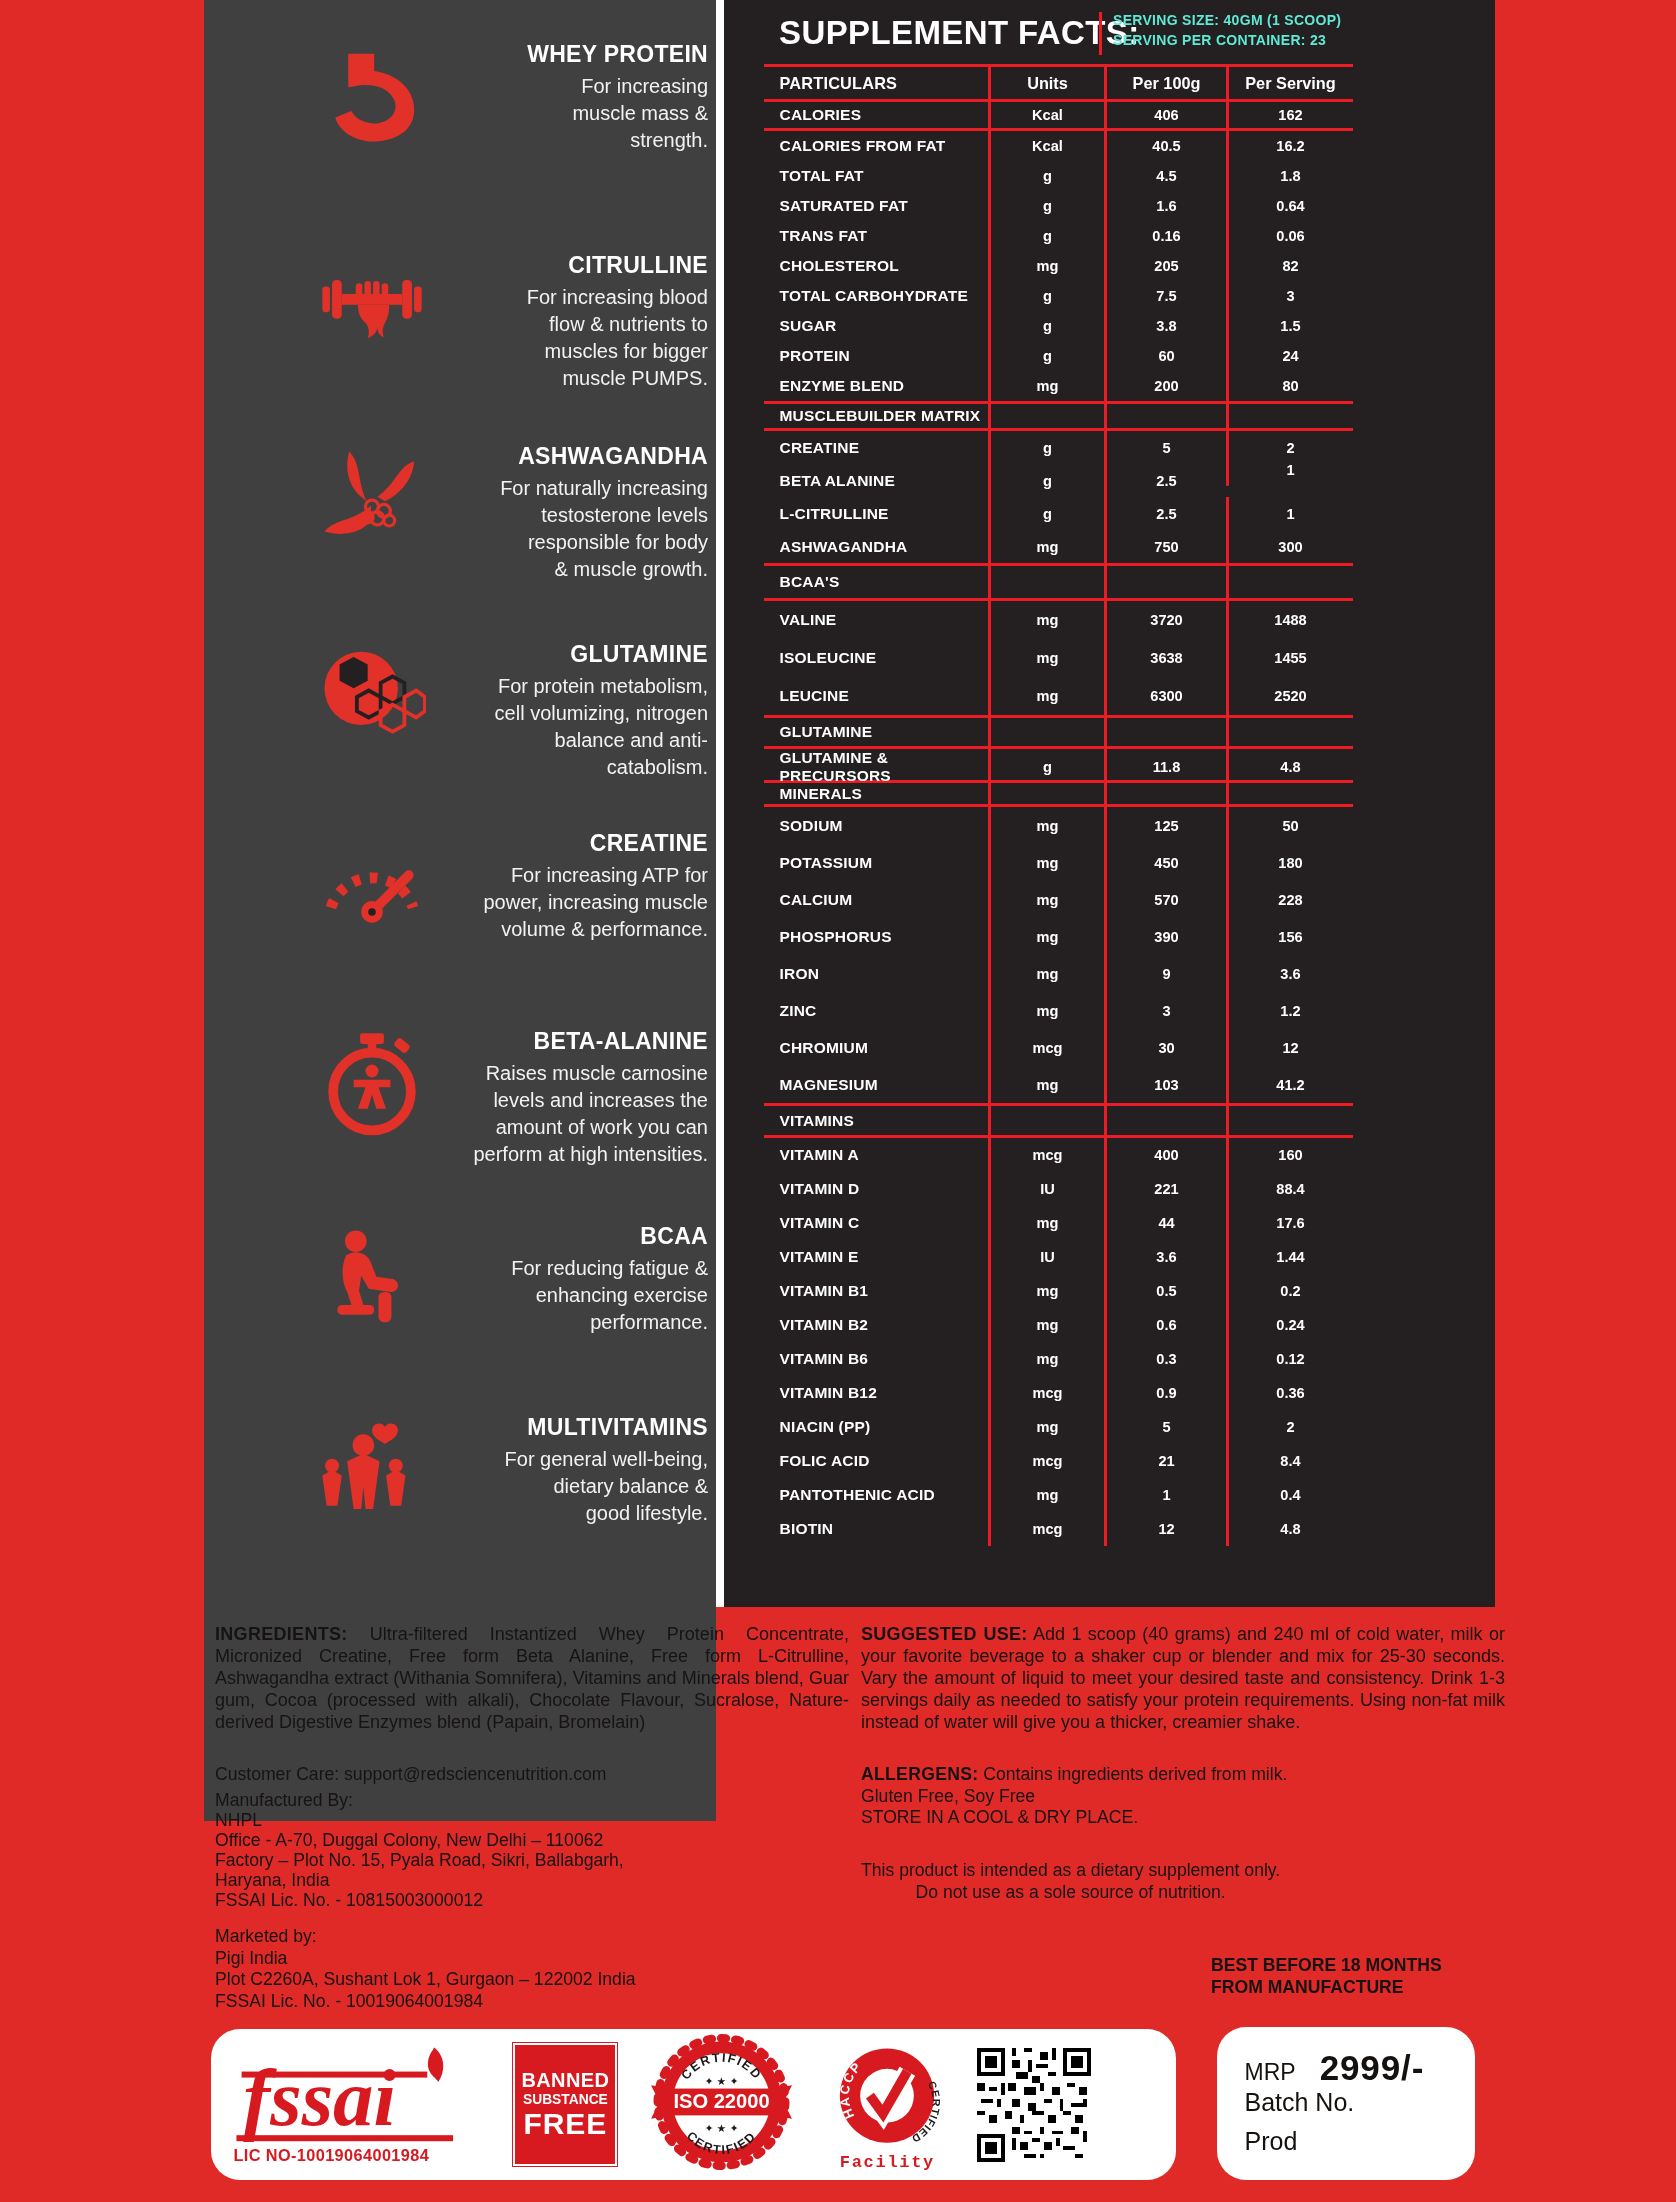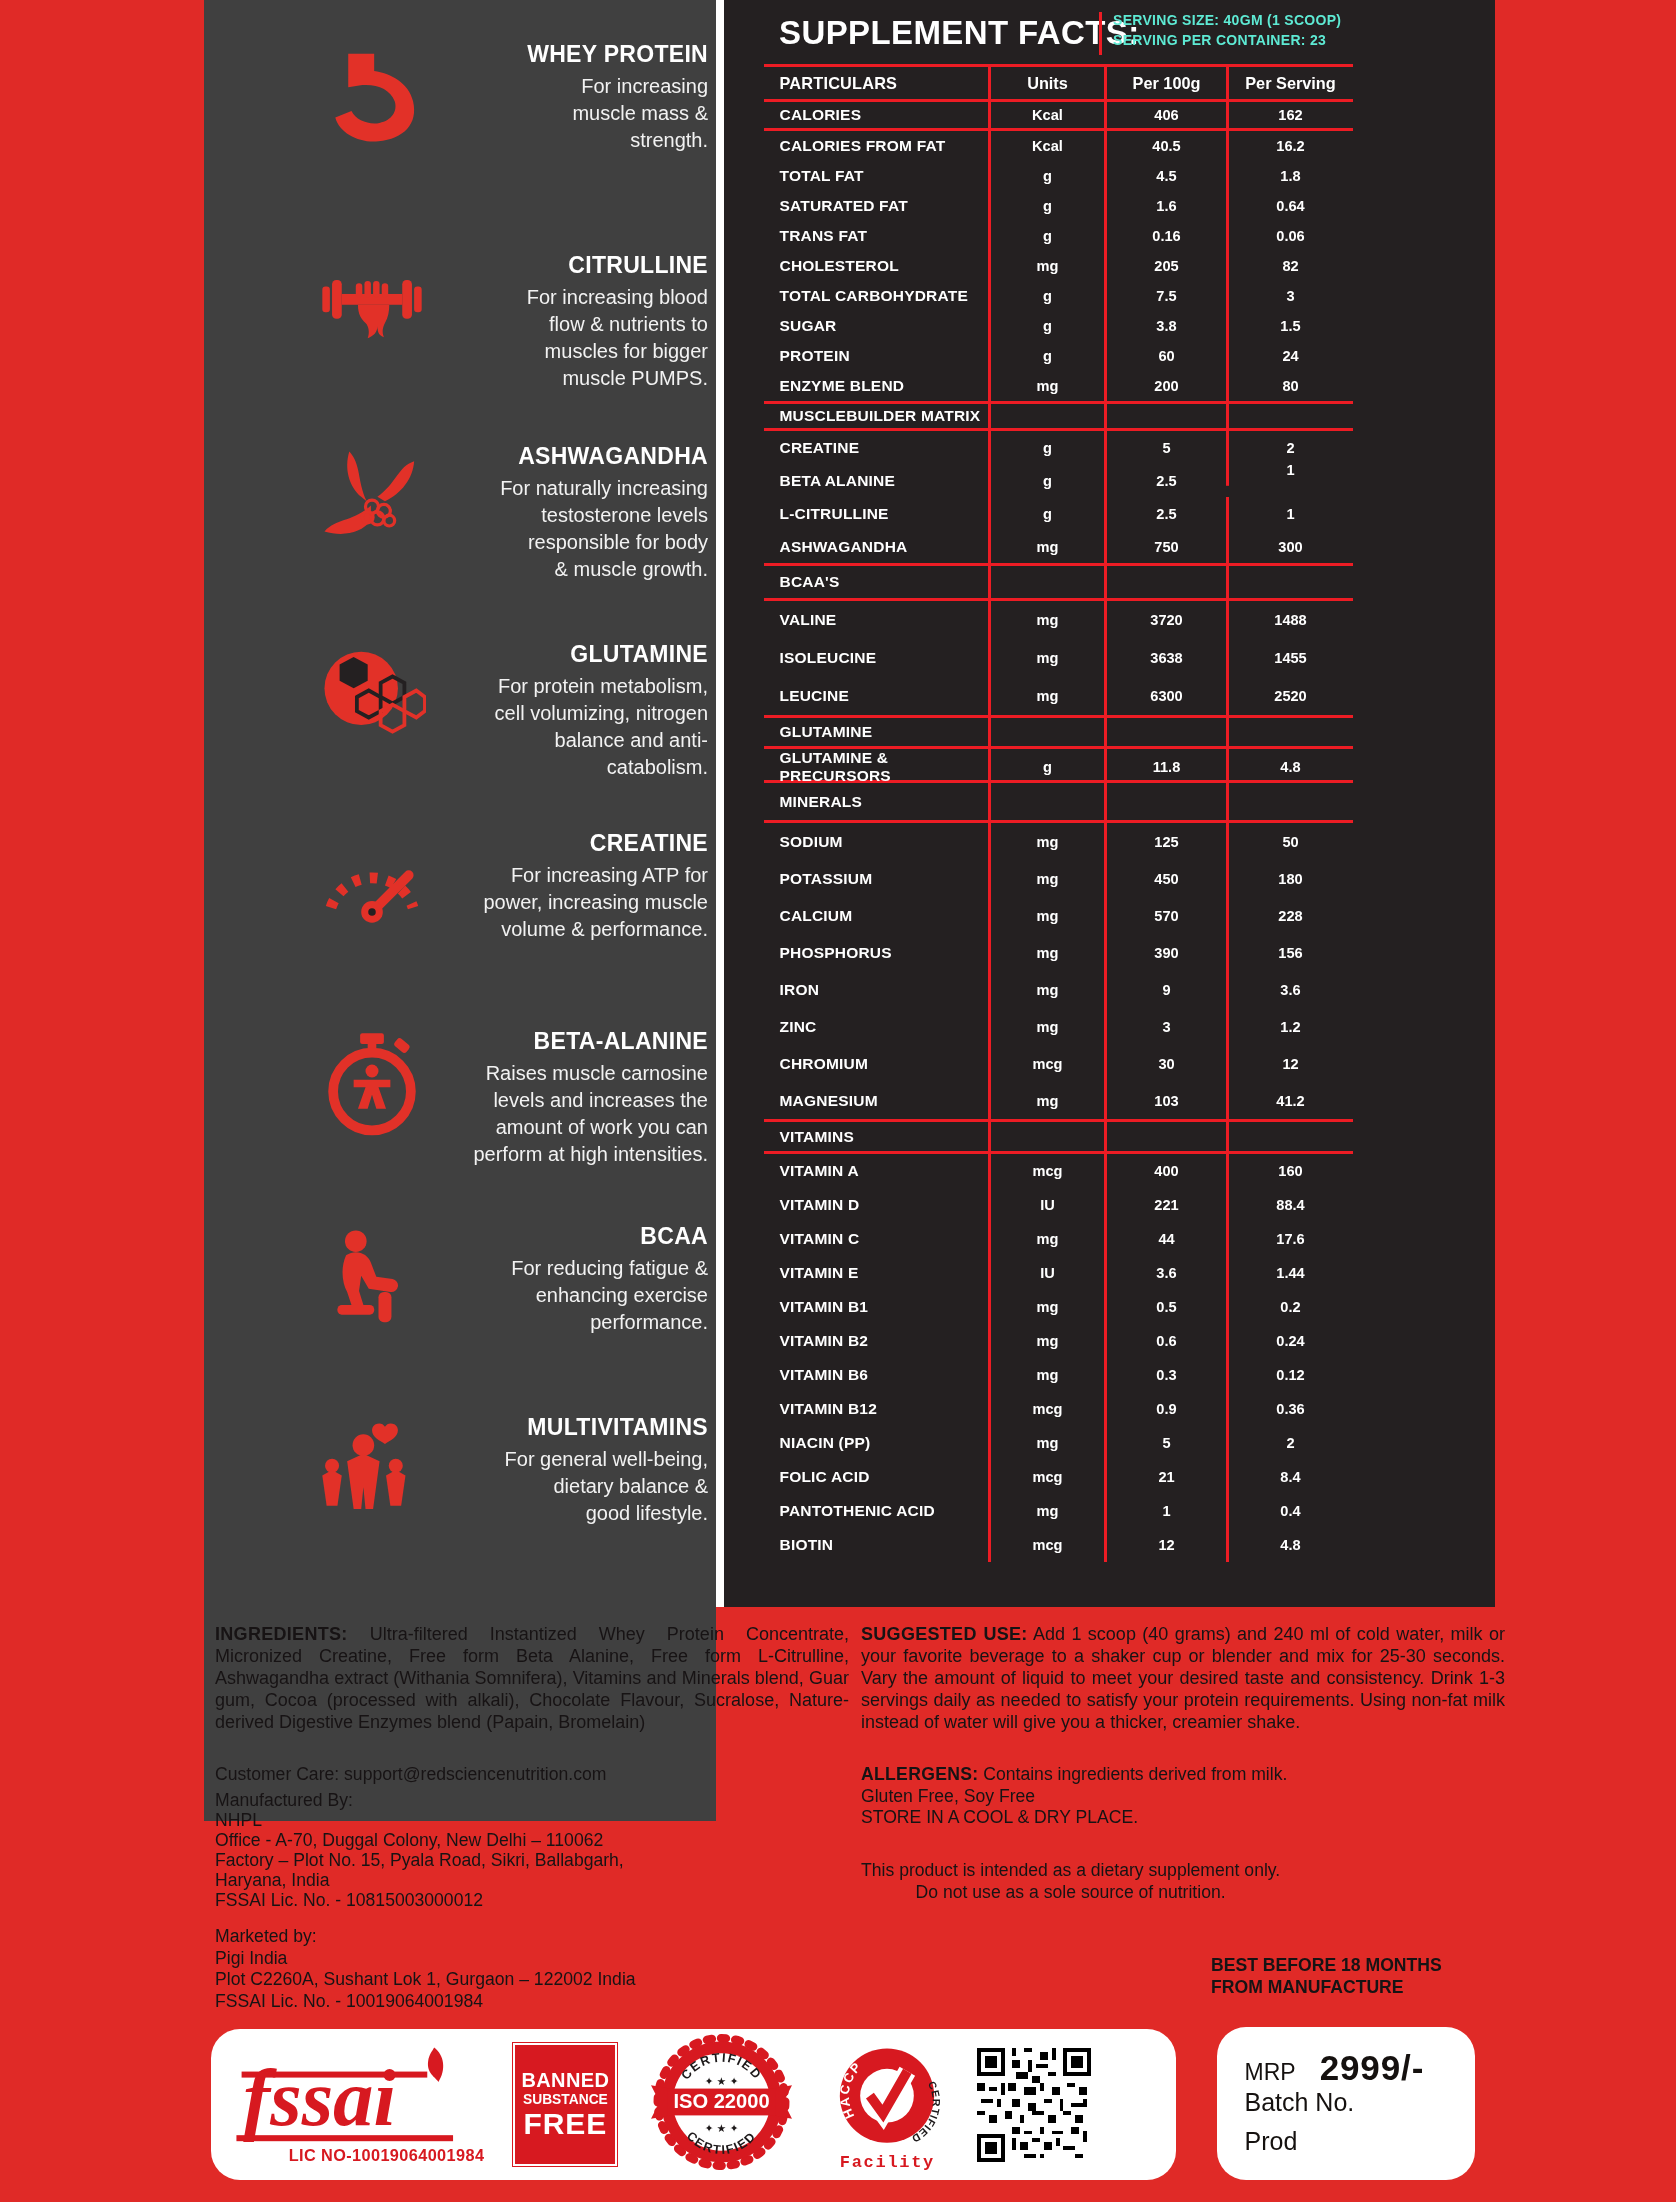--- a/index.html
+++ b/index.html
@@ -25,40 +25,40 @@
   .facts-table{position:absolute;left:40px;top:64px;width:589px;}
   .frow{display:grid;grid-template-columns:224px 116px 122px 126px;box-sizing:border-box;}
   .frow>div{display:flex;align-items:center;color:#ffffff;box-sizing:border-box;}
   .c1{padding-left:15.5px;font-size:15.5px;font-weight:700;letter-spacing:0.2px;}
   .c2,.c3,.c4{justify-content:center;font-size:14.6px;font-weight:700;border-left:3.4px solid #ed1c24;}
   .frow.head .c1,.frow.head .c2,.frow.head .c3,.frow.head .c4{font-size:16.3px;}
   .b-top{border-top:3.4px solid #ed1c24;}
   .b-bot{border-bottom:3.4px solid #ed1c24;}
   .h-head{height:38px}.h-cal{height:29px}.h-main{height:30px}.h-secA{height:30px}.h-matrix{height:33px}
   .h-secB{height:38px}.h-bcaa{height:38px}.h-secC{height:34px}.h-glut{height:34px}
-  .h-secD{height:40px}.h-min{height:37px}.h-secE{height:35px}.h-vit{height:34px}
+  .h-secD{height:24px}.h-min{height:37px}.h-secE{height:35px}.h-vit{height:34px}
   .raise{transform:translateY(-11.2px);}
   
   .blk{position:absolute;color:#171314;}
   .jtxt{text-align:justify;font-size:18px;line-height:22px;}
   .lead{font-weight:700;letter-spacing:0.3px;}
   .pre{white-space:pre-line;}
   .ingredients-block{left:215px;top:1623px;width:634px;}
   .customer-care{left:215px;top:1764px;font-size:17.6px;}
   .manufactured{left:215px;top:1790px;font-size:17.6px;line-height:20px;}
   .marketed{left:215px;top:1926px;font-size:17.6px;line-height:21.5px;}
   .suggested{left:861px;top:1623px;width:644px;}
   .allergens{left:861px;top:1764px;font-size:17.6px;line-height:21.5px;}
   .note{left:861px;top:1860px;font-size:17.6px;line-height:21.5px;text-align:center;}
   .best-before{left:1211px;top:1955px;width:267px;font-size:17.6px;
                font-weight:700;line-height:21.5px;}
   
   .cert-strip{position:absolute;left:211px;top:2029px;width:965px;height:151px;background:#ffffff;
               border-radius:29px;display:flex;align-items:center;padding:0 22.4px;gap:29px;box-sizing:border-box;}
-  .fssai{position:relative;width:251px;text-align:right;}
+  .fssai{position:relative;width:251px;text-align:left;}
   .fssai-lic{color:#d71920;font-size:16.3px;font-weight:700;letter-spacing:0.4px;margin-top:-5.2px;}
   .banned-box{width:100px;height:119px;background:#d71920;border:2.6px solid #ffffff;outline:1.7px solid #d71920;
               display:flex;flex-direction:column;align-items:center;justify-content:center;color:#ffffff;}
   .banned-1{font-size:20px;font-weight:700;letter-spacing:0.4px;}
   .banned-2{font-size:13.8px;font-weight:700;}
   .banned-3{font-size:30px;font-weight:700;letter-spacing:0.9px;}
   .haccp-block{display:flex;flex-direction:column;align-items:center;}
   .haccp-fac{font-family:"Liberation Mono",monospace;font-weight:700;font-size:17px;color:#d71920;margin-top:-3.4px;letter-spacing:1.7px;}
   
   .mrp-box{position:absolute;left:1217px;top:2027px;width:258px;height:153px;background:#ffffff;

